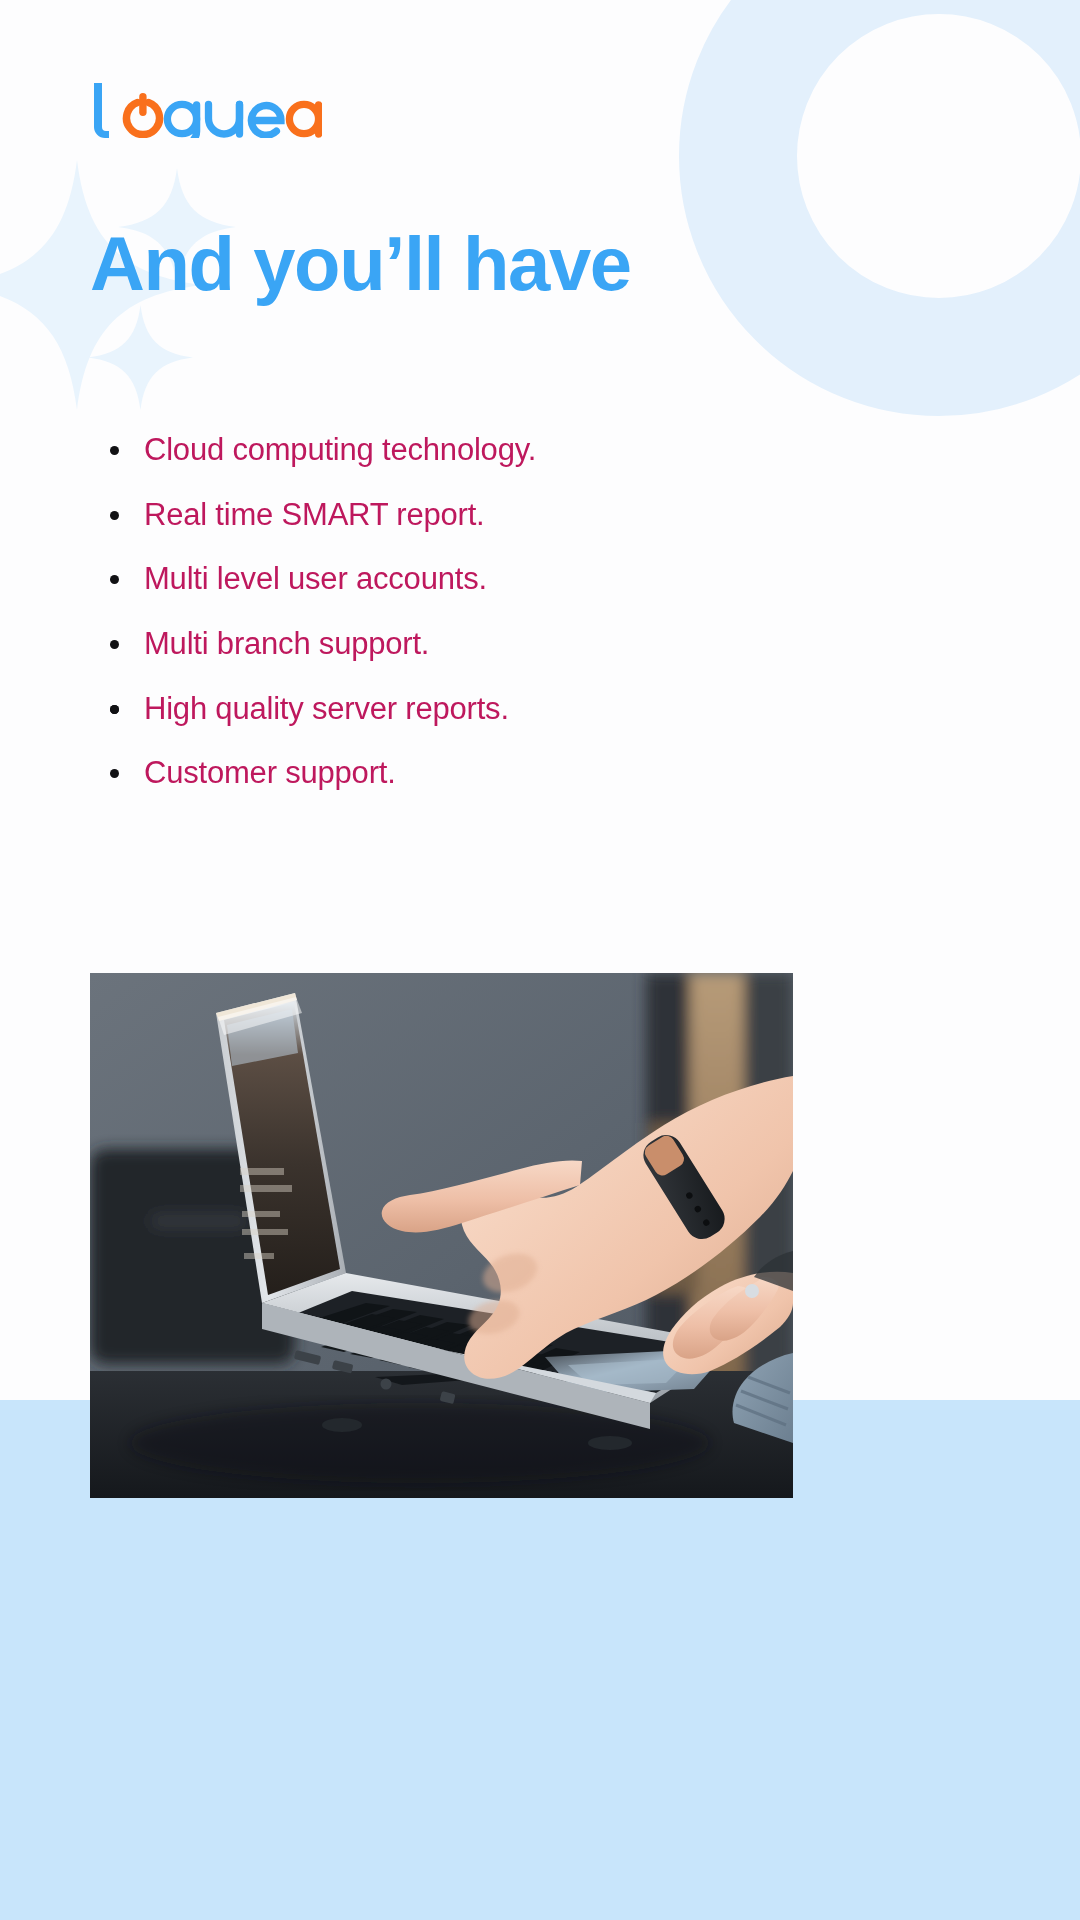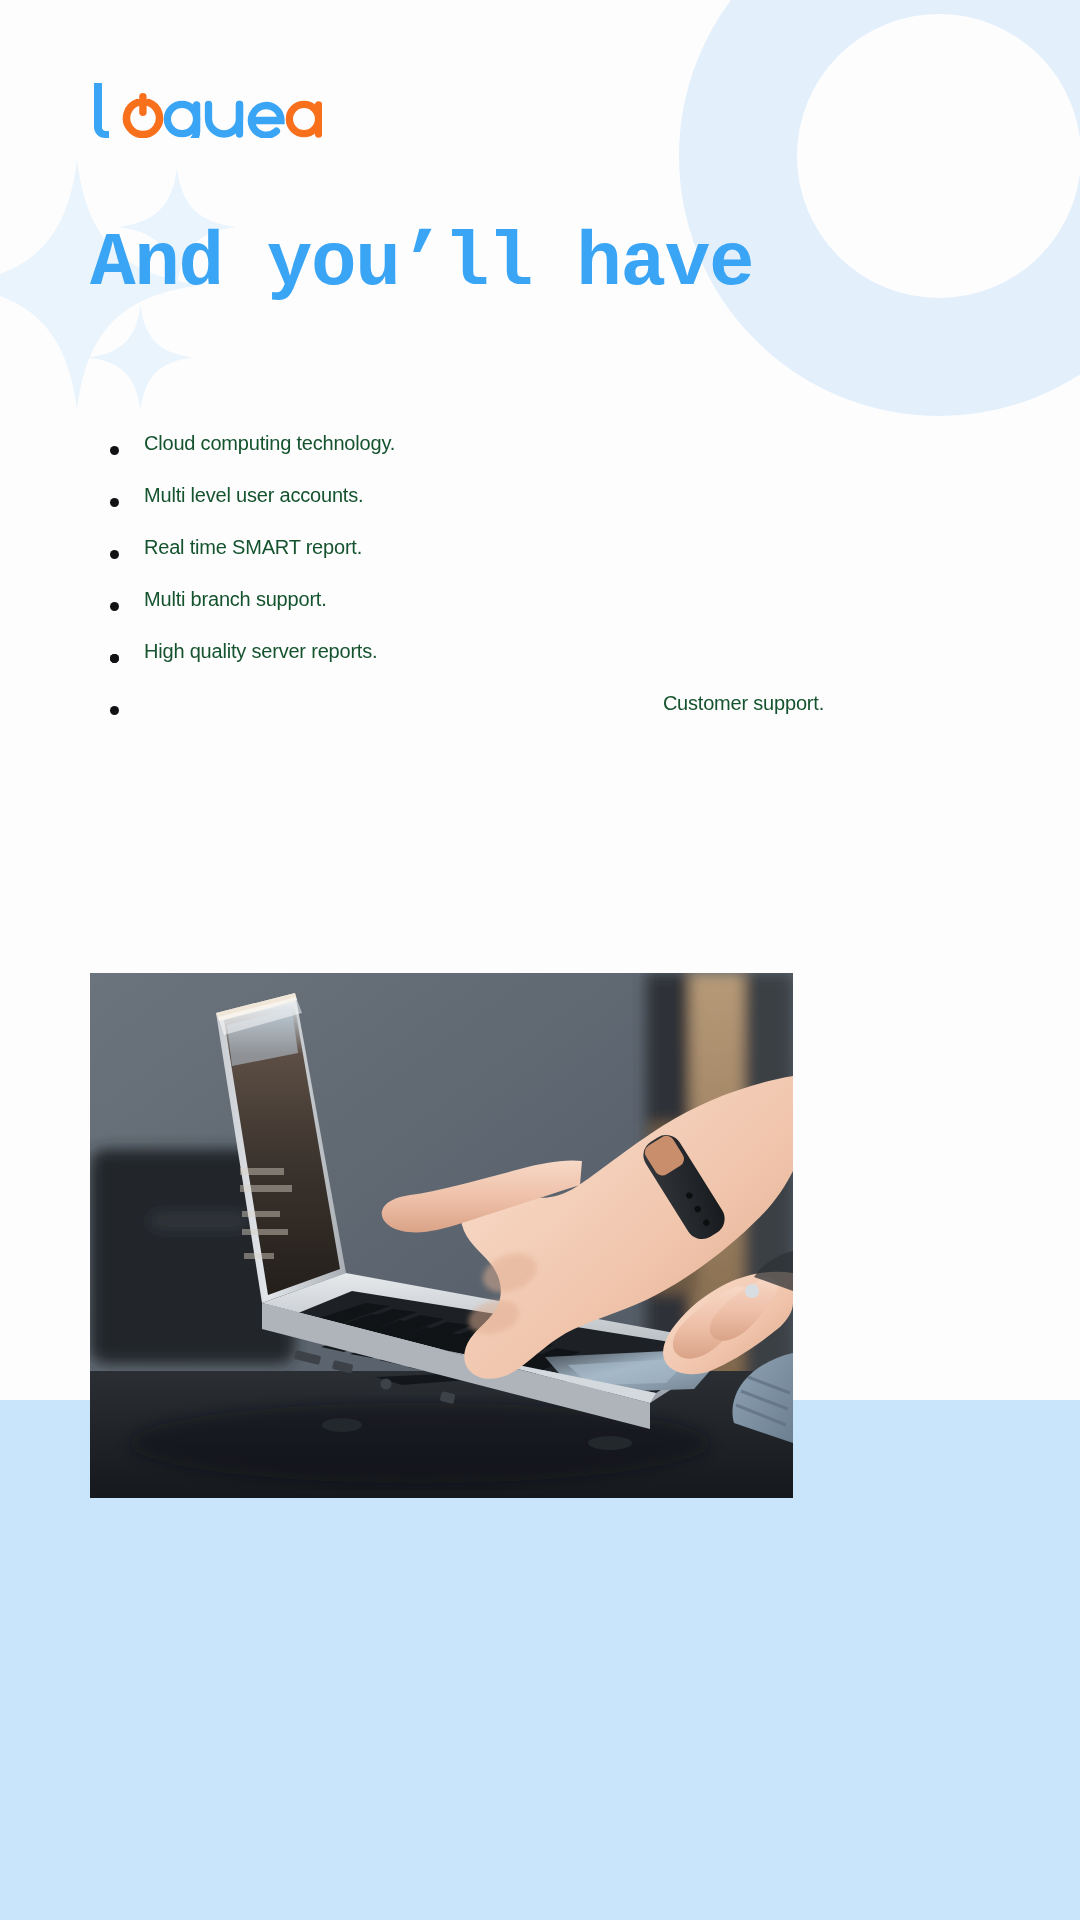--- a/index.html
+++ b/index.html
@@ -69,43 +69,43 @@
     top: 222px;
     width: 680px;
     margin: 0;
     color: #3aa5f5;
     font-family: "Liberation Sans", sans-serif;
     font-weight: bold;
     font-size: 76px;
     line-height: 1.11;
     letter-spacing: -1.4px;
   }
-  .headline .hl-line { display: block; font-family: Liberation Mono, monospace; }
+  .headline .hl-line { display: block; }
 
   
   .features {
     position: absolute;
     left: 104px;
     top: 432px;
     width: 720px;
     margin: 0;
     padding: 0;
     list-style: none;
   }
   .feature-item {
     position: relative;
     padding-left: 40px;
     margin: 0 0 29px 0;
-    color: #14532d;
+    color: #be185d;
     font-family: "Liberation Sans", sans-serif;
-    font-size: 20px;
+    font-size: 31px;
     line-height: 1.15;
     letter-spacing: -0.2px;
   }
-  .feature-item:last-child { margin-bottom: 12px; text-align: right; }
+  .feature-item:last-child { margin-bottom: 12px; }
   .feature-item .dot {
     position: absolute;
     left: 6px;
     top: 14px;
     width: 9px;
     height: 9px;
     border-radius: 50%;
     background: #111114;
   }
 
@@ -178,25 +178,25 @@
     <span class="hl-line">And you’ll have</span>
   </h1>
 
   <ul class="features">
     <li class="feature-item">
       <span class="dot"></span>
       <span>Cloud computing technology.</span>
     </li>
     <li class="feature-item">
       <span class="dot"></span>
+      <span>Real time SMART report.</span>
+    </li>
+    <li class="feature-item">
+      <span class="dot"></span>
       <span>Multi level user accounts.</span>
-    </li>
-    <li class="feature-item">
-      <span class="dot"></span>
-      <span>Real time SMART report.</span>
     </li>
     <li class="feature-item">
       <span class="dot"></span>
       <span>Multi branch support.</span>
     </li>
     <li class="feature-item">
       <span class="dot"></span>
     </li>
     <li class="feature-item">
       <span class="dot"></span>

